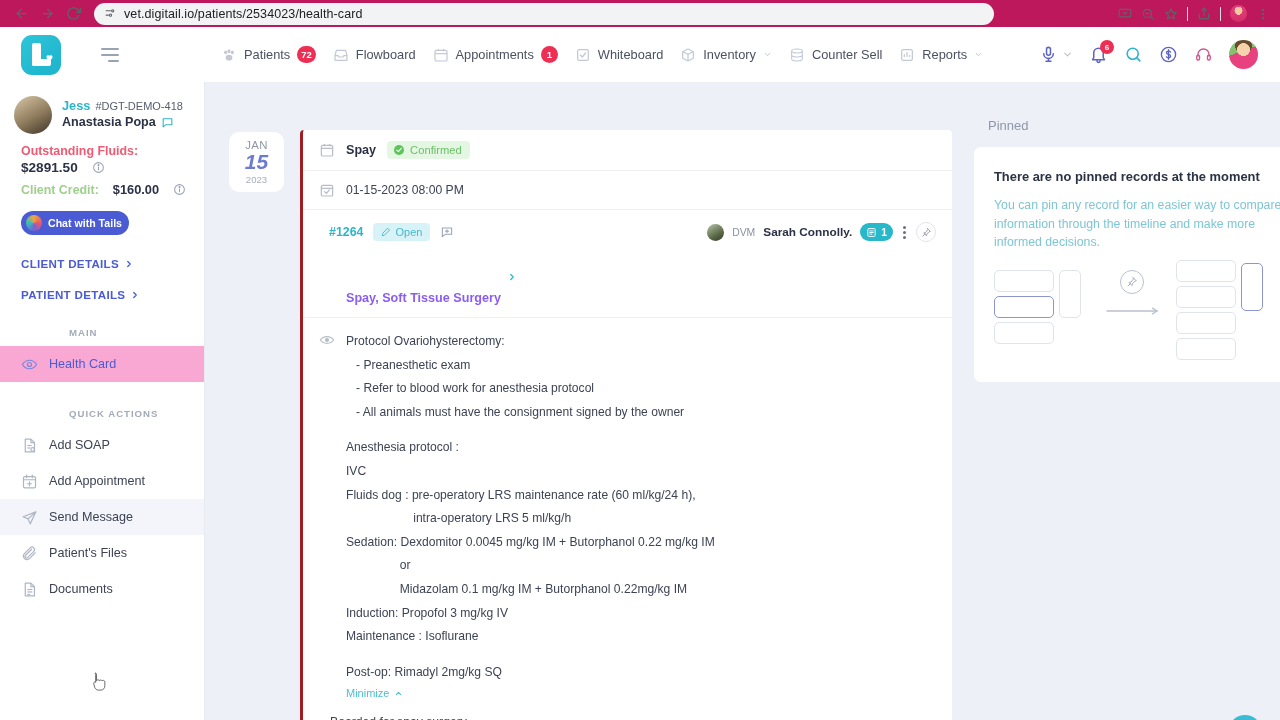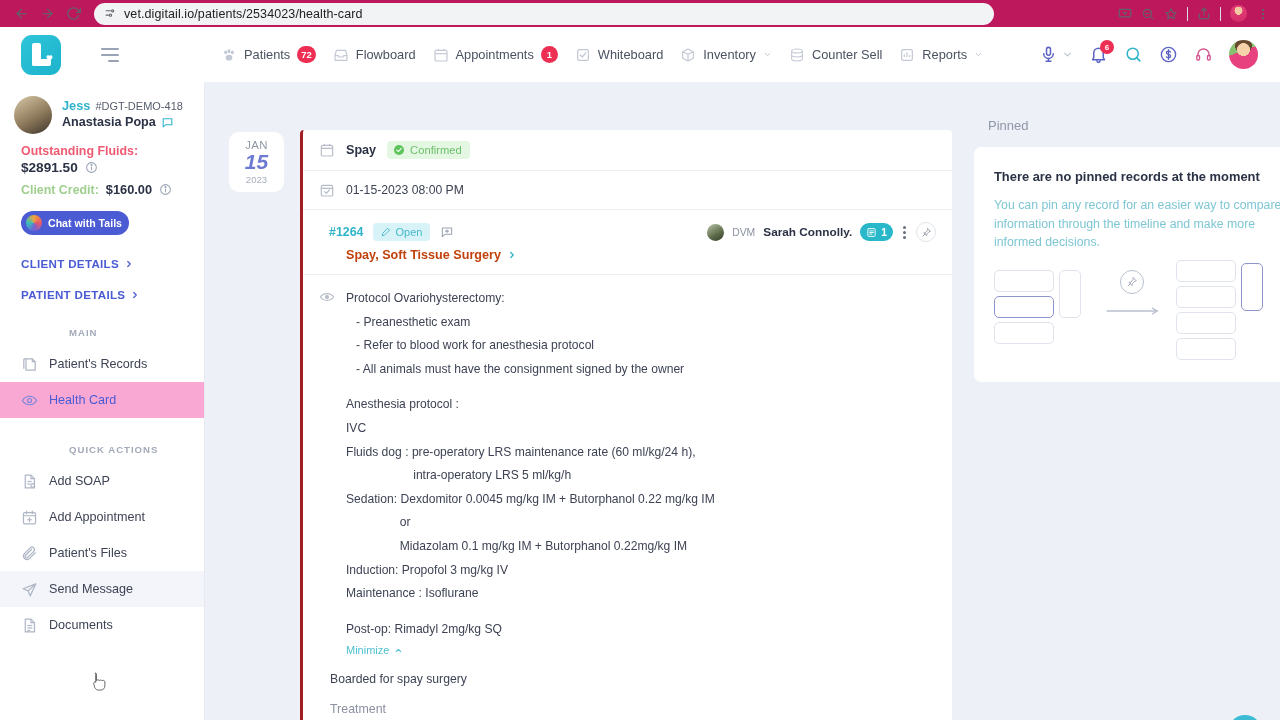--- a/index.html
+++ b/index.html
@@ -99,21 +99,21 @@
   #patient-meta { padding-top: 2px; }
   #patient-line1 { display: flex; align-items: baseline; gap: 5px; }
   #patient-name { font-size: 12.8px; font-weight: bold; color: #2fb4c9; }
   #patient-id { font-size: 11px; color: #555c6b; }
   #owner-line { display: flex; align-items: center; gap: 5px; margin-top: 2px; }
   #owner-name { font-size: 12.6px; font-weight: bold; color: #2b3245; }
   #owner-chat-icon { width: 13px; height: 13px; color: #2fb4c9; }
 
   #balances { padding: 10px 14px 0 21px; }
   #balance-label { font-size: 12.4px; color: #ef5a72; font-weight: bold; }
-  .bal-row { display: flex; align-items: center; gap: 7px; margin-top: 2px; }
+  .bal-row { display: flex; align-items: center; gap: 14px; margin-top: 2px; }
   #balance-value { font-size: 13.6px; color: #2b3245; font-weight: bold; }
   #credit-label { font-size: 12.4px; color: #9fcf8e; font-weight: bold; }
   #credit-value { font-size: 12.8px; color: #2b3245; font-weight: bold; }
   .info-ico { width: 13px; height: 13px; color: #9aa3b5; flex: 0 0 auto; cursor: pointer; }
 
   #chat-tails-btn {
     margin: 14px 0 0 21px; width: 108px; height: 24px; border-radius: 13px;
     background: #4a5bd4; display: flex; align-items: center; gap: 6px; padding-left: 5px; cursor: pointer;
   }
   #chat-tails-avatar {
@@ -192,21 +192,21 @@
   #vet-count-badge .bico { width: 11px; height: 11px; color: #fff; }
   #vet-count-badge span { font-size: 10.4px; color: #fff; font-weight: bold; }
   #kebab { display: flex; flex-direction: column; gap: 2px; cursor: pointer; padding: 2px; }
   #kebab i { width: 3px; height: 3px; border-radius: 50%; background: #6b7280; display: block; }
   #pin-btn {
     width: 20px; height: 20px; border-radius: 50%; border: 1px solid #e2e5ec;
     display: flex; align-items: center; justify-content: center; cursor: pointer;
   }
   #pin-btn svg { width: 11px; height: 11px; color: #8a91a0; }
   #soap-subtitle-row { padding: 2px 16px 12px 43px; display: flex; align-items: center; gap: 6px; border-bottom: 1px solid #eef0f4; }
-  #soap-subtitle { font-size: 12.6px; font-weight: bold; color: #c2410c; }
+  #soap-subtitle { font-size: 12.6px; font-weight: bold; color: #8b5cf6; margin-top: 43px; }
   #soap-subtitle-chev { width: 10px; height: 10px; color: #2fb4c9; }
 
   #protocol-block { padding: 12px 16px 6px 16px; display: flex; gap: 11px; }
   #protocol-block .rico { width: 16px; flex: 0 0 auto; color: #b7bdc9; margin-top: 2px; }
   #protocol-lines { display: flex; flex-direction: column; }
   .p-line { font-size: 12.1px; color: #3d4354; line-height: 23.6px; white-space: pre; }
   .p-line.blank { height: 12px; line-height: 12px; }
   #minimize-link { display: flex; align-items: center; gap: 5px; margin-top: 3px; cursor: pointer; }
   #minimize-link span { font-size: 11px; color: #4fc0d0; }
   #minimize-link .chev { width: 9px; height: 9px; color: #4fc0d0; }
@@ -497,30 +497,20 @@
     </div>
     <div class="detail-link" style="padding-top:18px">
       <span>PATIENT DETAILS</span>
       <svg class="chev" viewBox="0 0 24 24" fill="none" stroke="currentColor" stroke-width="3" stroke-linecap="round" stroke-linejoin="round">
           <polyline points="9 6 15 12 9 18"></polyline>
         </svg>
     </div>
 
     <div class="section-title">MAIN</div>
 
-    <div class="side-item">
-      <span class="sico">
-          <svg viewBox="0 0 24 24" fill="none" stroke="currentColor" stroke-width="1.7" stroke-linejoin="round">
-            <path d="M7 4h9l4 4v12H7z"></path>
-            <path d="M7 4H5a1 1 0 0 0-1 1v13"></path>
-            <polyline points="16 4 16 8 20 8"></polyline>
-          </svg>
-        </span>
-      <span class="slabel">Patient's Records</span>
-    </div>
     <div class="side-item active">
       <span class="sico">
           <svg viewBox="0 0 24 24" fill="none" stroke="currentColor" stroke-width="1.7">
             <path d="M2 12s3.6-6 10-6 10 6 10 6-3.6 6-10 6-10-6-10-6z"></path>
             <circle cx="12" cy="12" r="2.8"></circle>
           </svg>
         </span>
       <span class="slabel">Health Card</span>
     </div>
 
@@ -544,36 +534,36 @@
             <rect x="3.5" y="5" width="17" height="16" rx="2"></rect>
             <line x1="3.5" y1="9.5" x2="20.5" y2="9.5"></line>
             <line x1="8" y1="3" x2="8" y2="6.5"></line>
             <line x1="16" y1="3" x2="16" y2="6.5"></line>
             <line x1="12" y1="12.5" x2="12" y2="18"></line>
             <line x1="9.2" y1="15.2" x2="14.8" y2="15.2"></line>
           </svg>
         </span>
       <span class="slabel">Add Appointment</span>
     </div>
-    <div class="side-item">
-      <span class="sico">
-          <svg viewBox="0 0 24 24" fill="none" stroke="currentColor" stroke-width="1.7" stroke-linecap="round">
-            <path d="M20 11l-8.5 8.5a5 5 0 0 1-7-7L13 4a3.5 3.5 0 0 1 5 5l-8.5 8.5a2 2 0 0 1-3-3L15 6"></path>
-          </svg>
-        </span>
-      <span class="slabel">Patient's Files</span>
-    </div>
     <div class="side-item hovered">
       <span class="sico">
           <svg viewBox="0 0 24 24" fill="none" stroke="currentColor" stroke-width="1.7" stroke-linejoin="round">
             <path d="M21 4L3 11l7 3 3 7z"></path>
             <path d="M21 4L10 14"></path>
           </svg>
         </span>
       <span class="slabel">Send Message</span>
+    </div>
+    <div class="side-item">
+      <span class="sico">
+          <svg viewBox="0 0 24 24" fill="none" stroke="currentColor" stroke-width="1.7" stroke-linecap="round">
+            <path d="M20 11l-8.5 8.5a5 5 0 0 1-7-7L13 4a3.5 3.5 0 0 1 5 5l-8.5 8.5a2 2 0 0 1-3-3L15 6"></path>
+          </svg>
+        </span>
+      <span class="slabel">Patient's Files</span>
     </div>
     <div class="side-item">
       <span class="sico">
           <svg viewBox="0 0 24 24" fill="none" stroke="currentColor" stroke-width="1.7" stroke-linejoin="round">
             <path d="M6 3h8l5 5v13H6z"></path>
             <polyline points="14 3 14 8 19 8"></polyline>
             <line x1="9" y1="12" x2="16" y2="12"></line>
             <line x1="9" y1="15.5" x2="16" y2="15.5"></line>
             <line x1="9" y1="19" x2="13" y2="19"></line>
           </svg>

